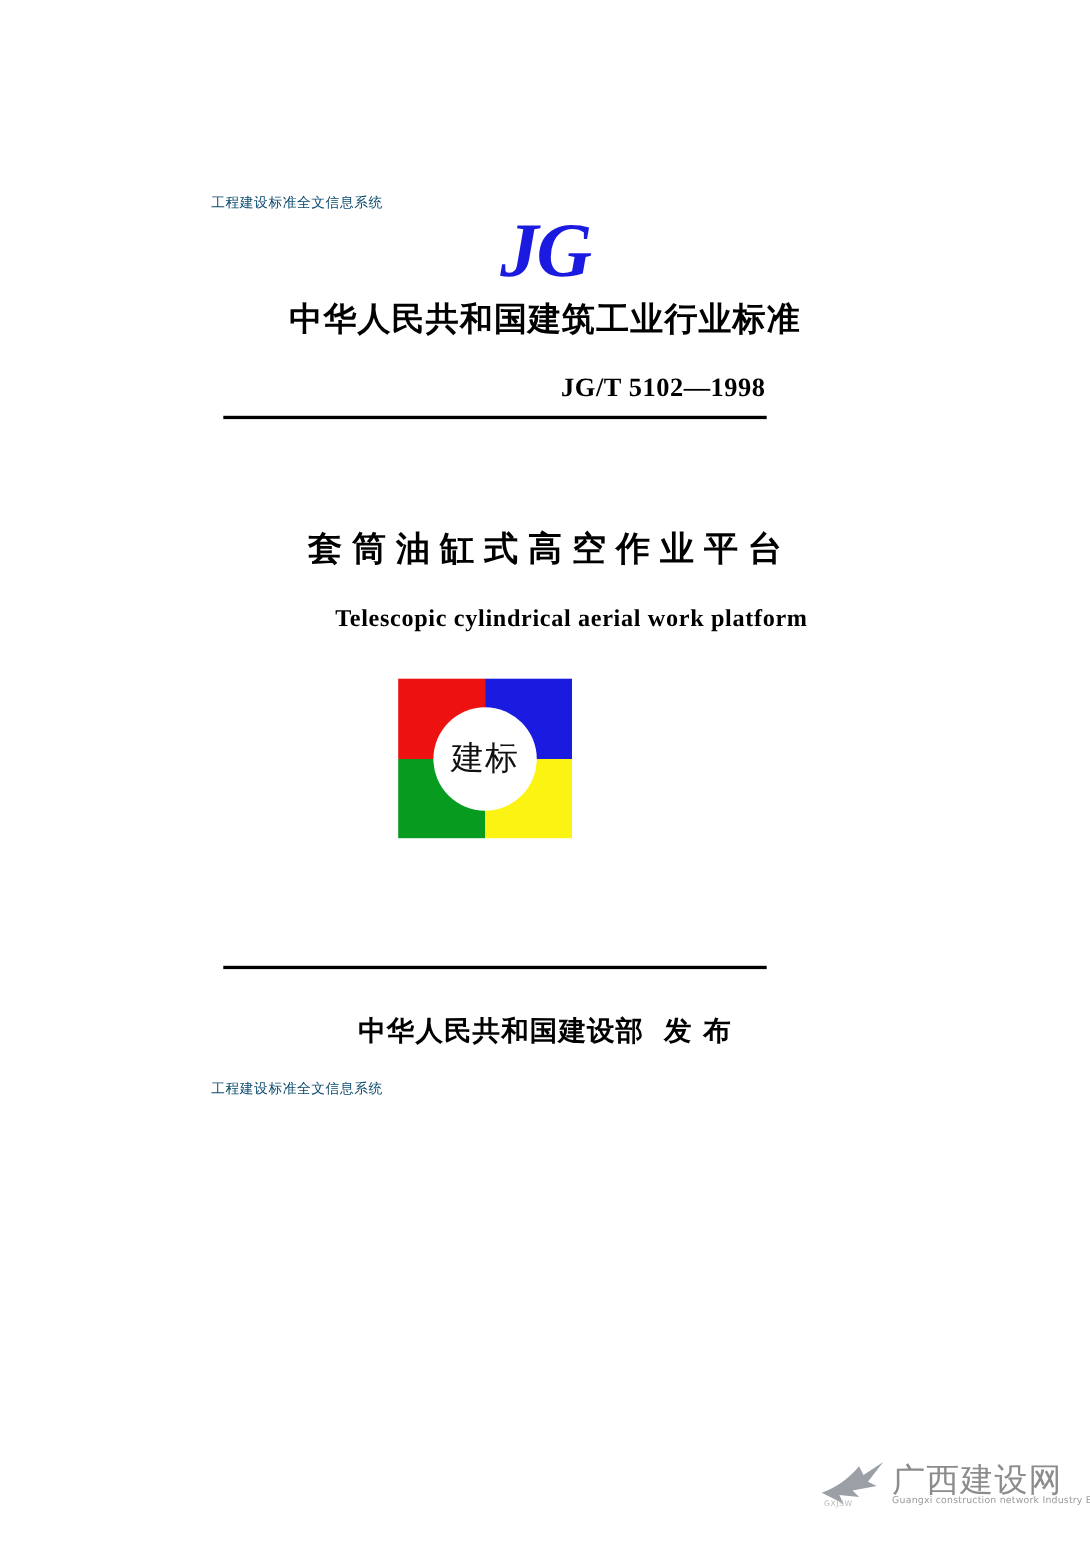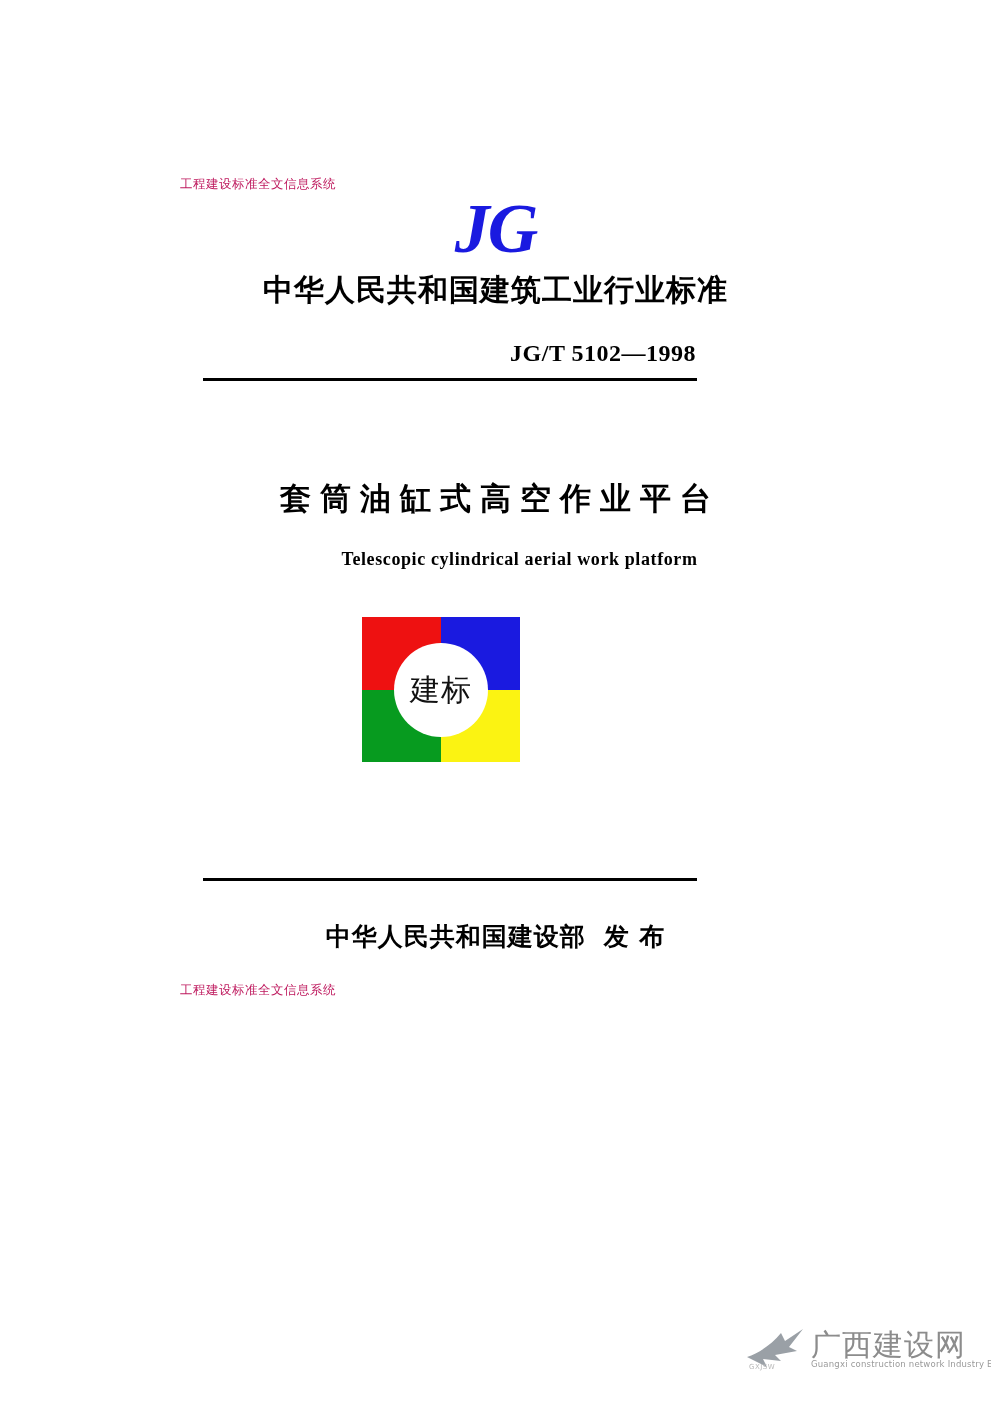--- a/index.html
+++ b/index.html
@@ -23,22 +23,23 @@
     height: 1403px;
     background: #ffffff;
   }
 
   
   .watermark {
     position: absolute;
     font-family: "DejaVu Sans", sans-serif;
     font-size: 12.5px;
     letter-spacing: 0.5px;
-    color: #be185d;
+    color: #0c4a6e;
     white-space: nowrap;
+    margin-left: 12px;
   }
   .watermark-top { left: 180px; top: 176px; }
   .watermark-bottom { left: 180px; top: 982px; }
 
   
   .jg-logo {
     position: absolute;
     left: 0; right: 0;
     top: 186px;
     text-align: center;
@@ -95,21 +96,21 @@
     text-indent: 9px;
   }
 
   .doc-title-en {
     position: absolute;
     left: 0; right: 0;
     top: 549px;
     text-align: center;
     font-family: "Liberation Serif", serif;
     font-weight: bold;
-    font-size: 18px;
+    font-size: 22px;
     letter-spacing: 0.6px;
     padding-left: 48px;
   }
 
   
   .emblem {
     position: absolute;
     left: 362px;
     top: 617px;
     width: 158px;

